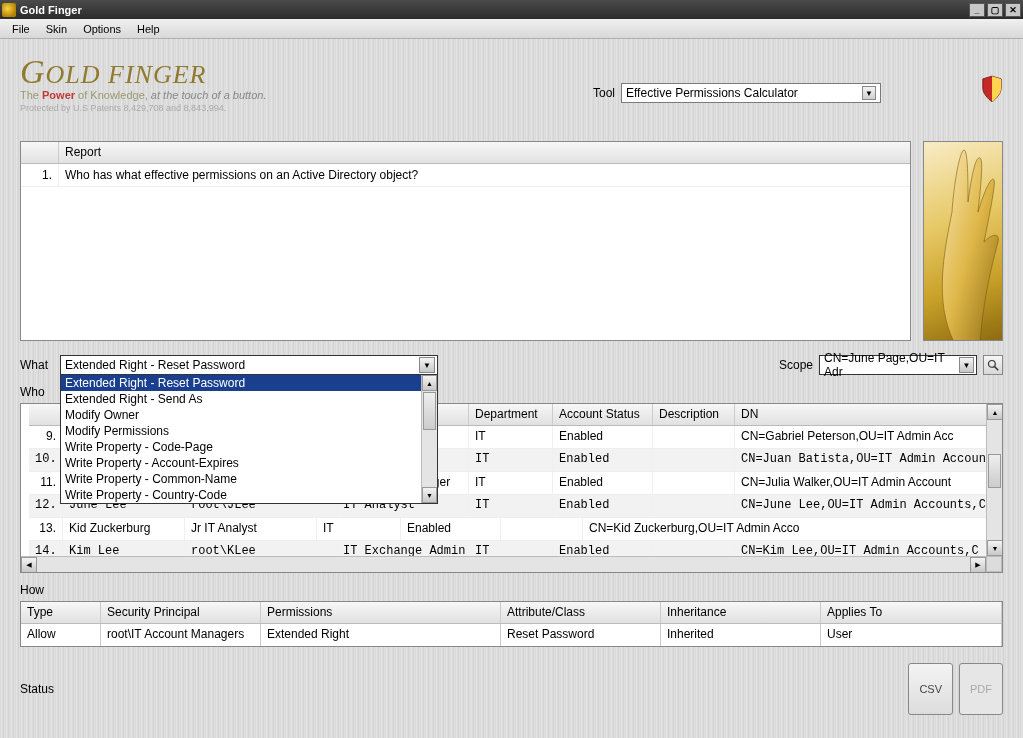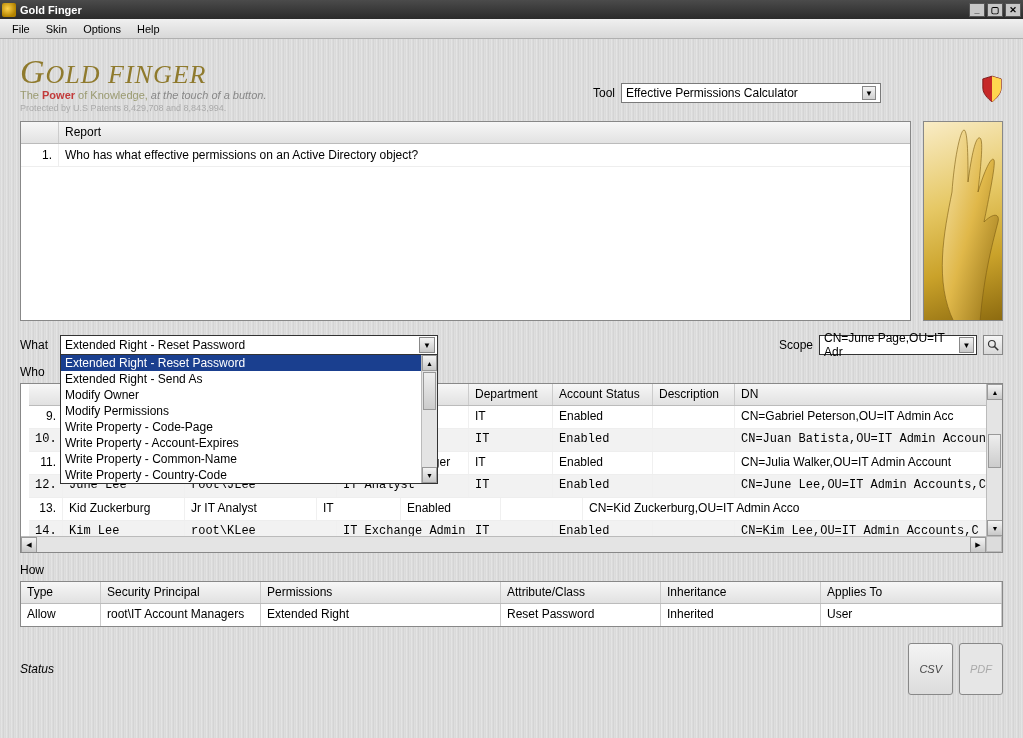--- a/index.html
+++ b/index.html
@@ -87,21 +87,21 @@
   .selectbox .arrow {
     width:14px; height:14px; border:1px solid #888; background:linear-gradient(#f4f4f4,#d0d0d0);
     display:flex; align-items:center; justify-content:center; font-size:8px;
   }
   .shield {
     width:22px; height:28px; margin-left:100px; margin-top:22px;
     position:relative;
   }
   
   .reportbox {
-    margin-top:8px;
+    margin-top:28px;
     display:flex;
     gap:12px;
     height:200px;
     justify-content:flex-end;
   }
   .reportgrid {
     flex:1;
     background:#fff;
     border:1px solid #888;
     display:flex; flex-direction:column;
@@ -233,21 +233,21 @@
     border-bottom:1px solid #bbb; height:22px;
   }
   .howtable .thead > div, .howtable .trow > div {
     padding:3px 6px; border-right:1px solid #ccc; overflow:hidden; white-space:nowrap;
   }
   .howtable .trow { display:flex; height:22px;}
   .h-type{width:80px} .h-sp{width:160px} .h-perm{width:240px}
   .h-attr{width:160px} .h-inh{width:160px} .h-app{flex:1}
   
   .statusrow {
-    margin-top:16px; display:flex; align-items:center;font-style:italic;
+    margin-top:16px; display:flex; align-items:center;
   }
   .statusrow .st { font-size:12px; flex:1;}
   .pillbtn {
     border:1px solid #888; background:linear-gradient(#f4f4f4,#dcdcdc);
     padding:19px 10px; border-radius:3px; font-size:11px; margin-left:6px;
     color:#444;
   }
   .pillbtn.dis { color:#aaa; background:#e6e6e6;}
 </style>
 </head>

